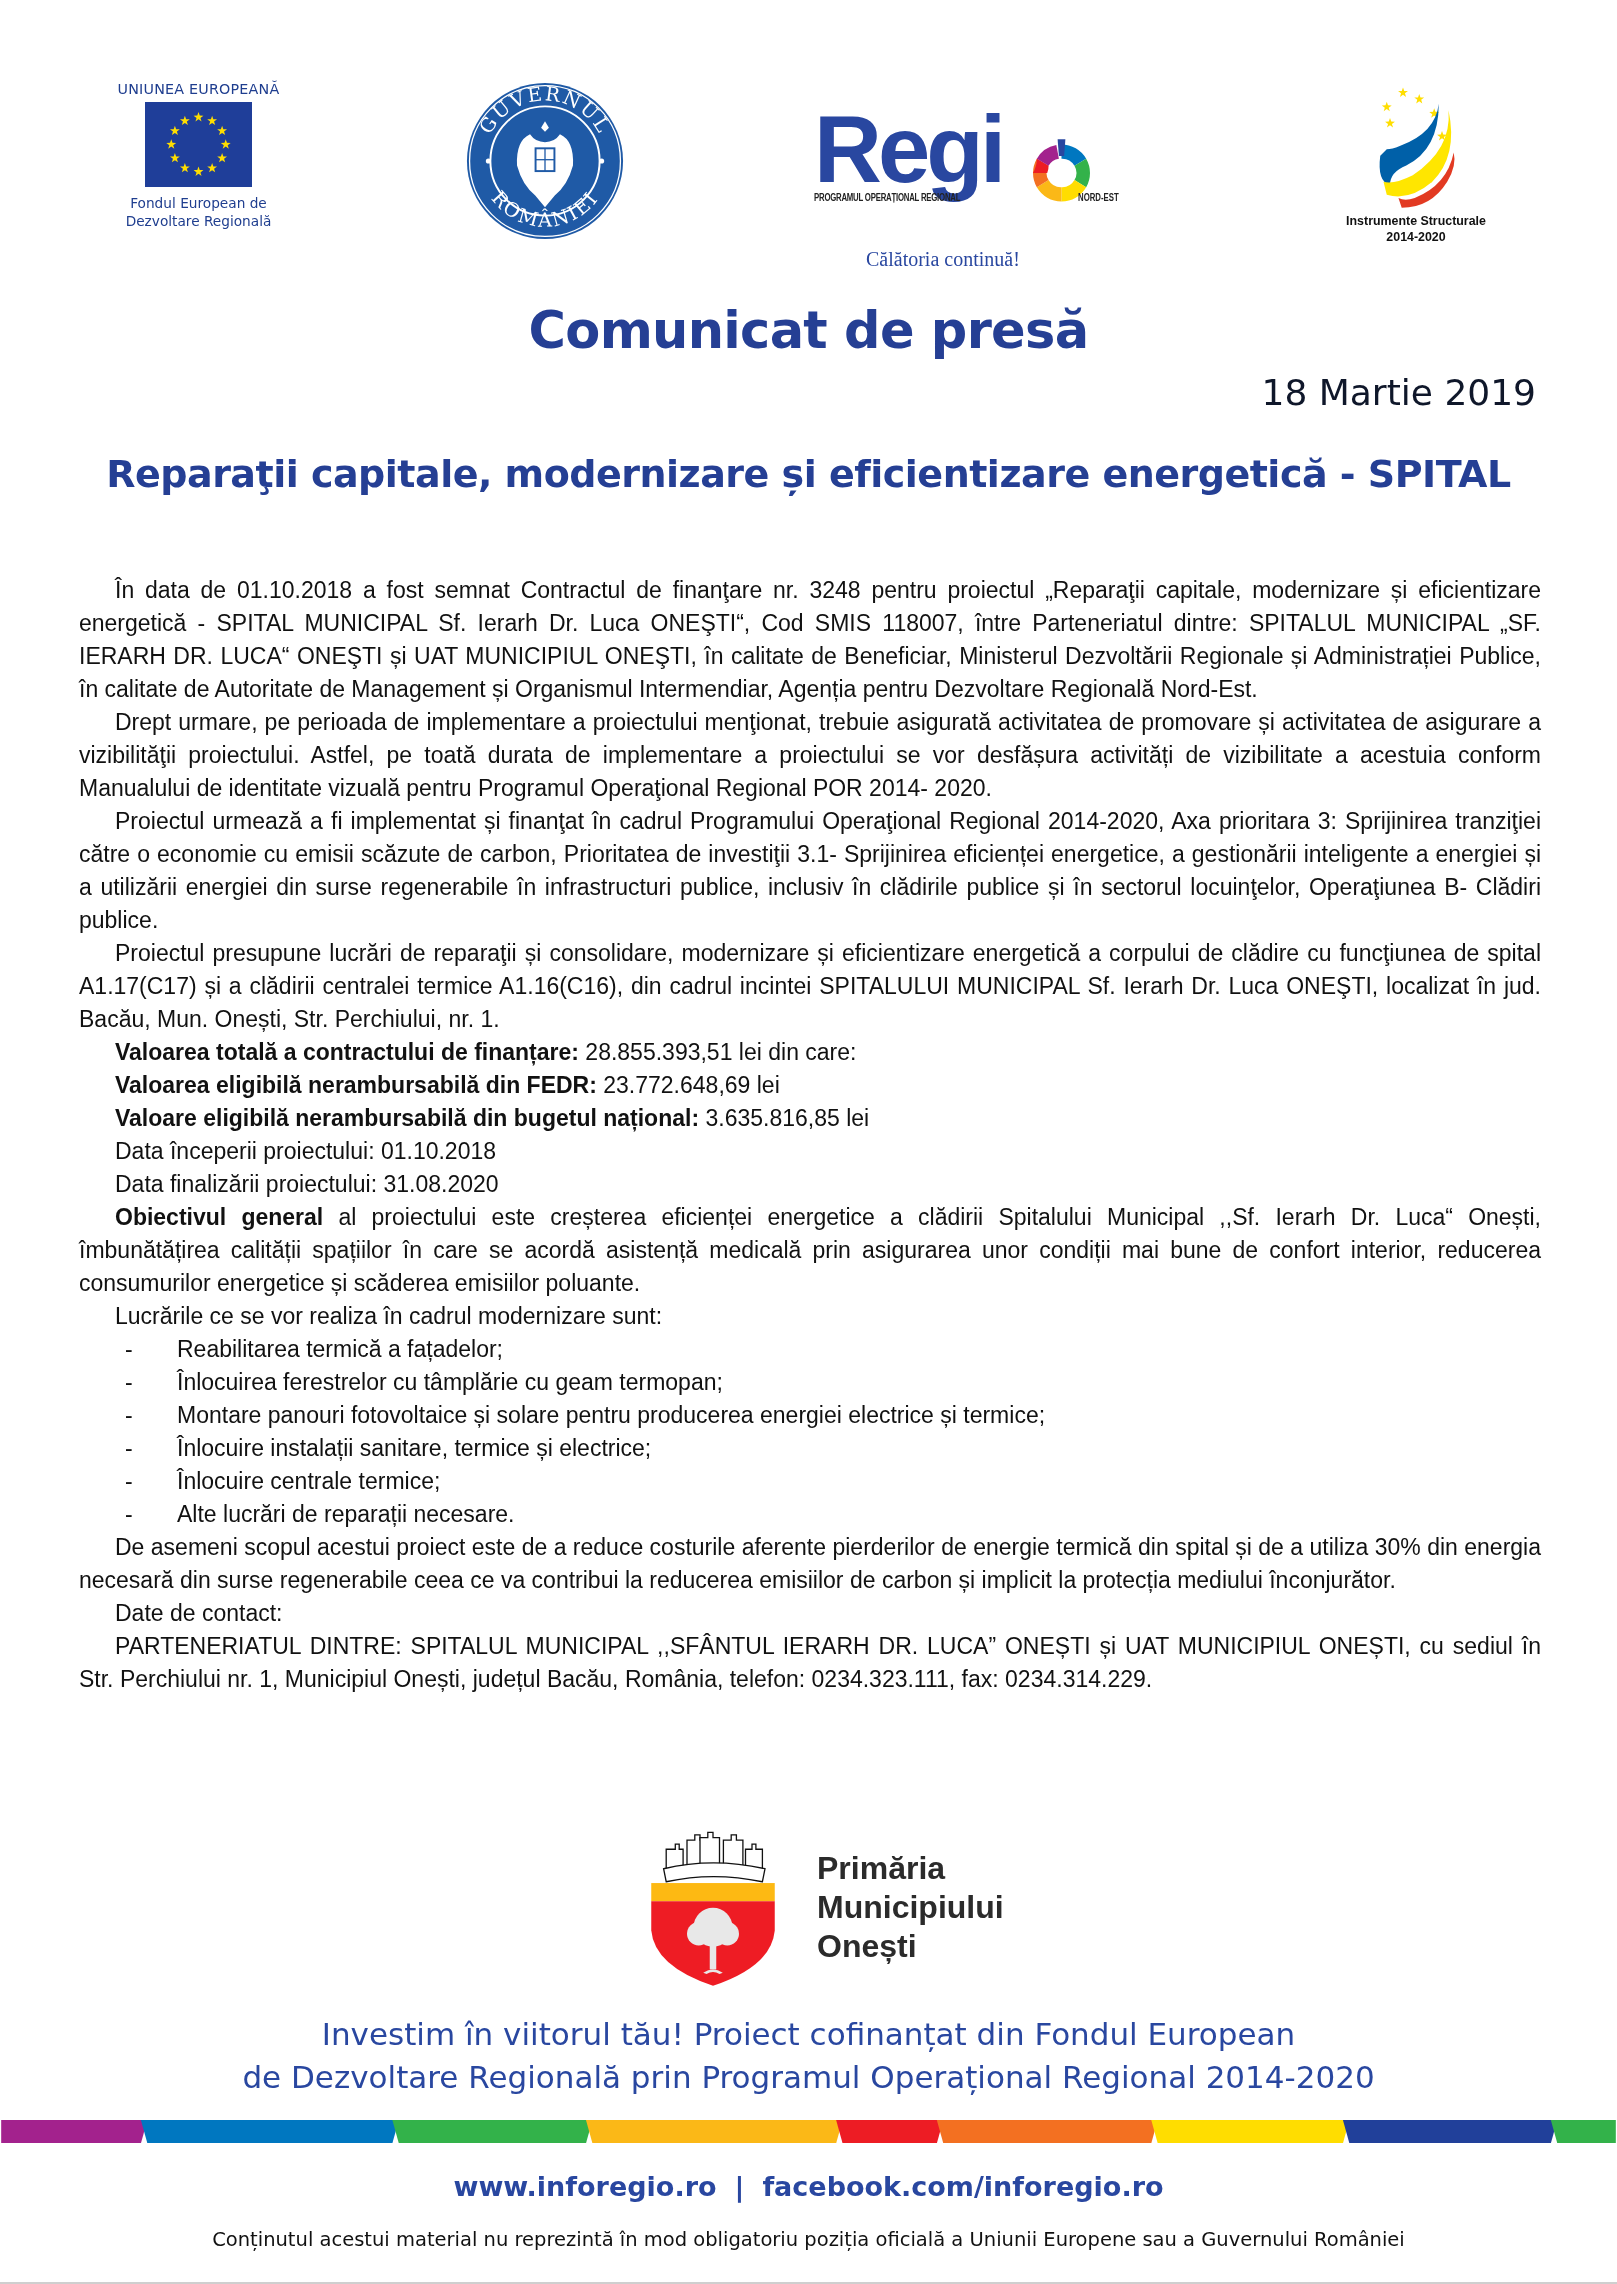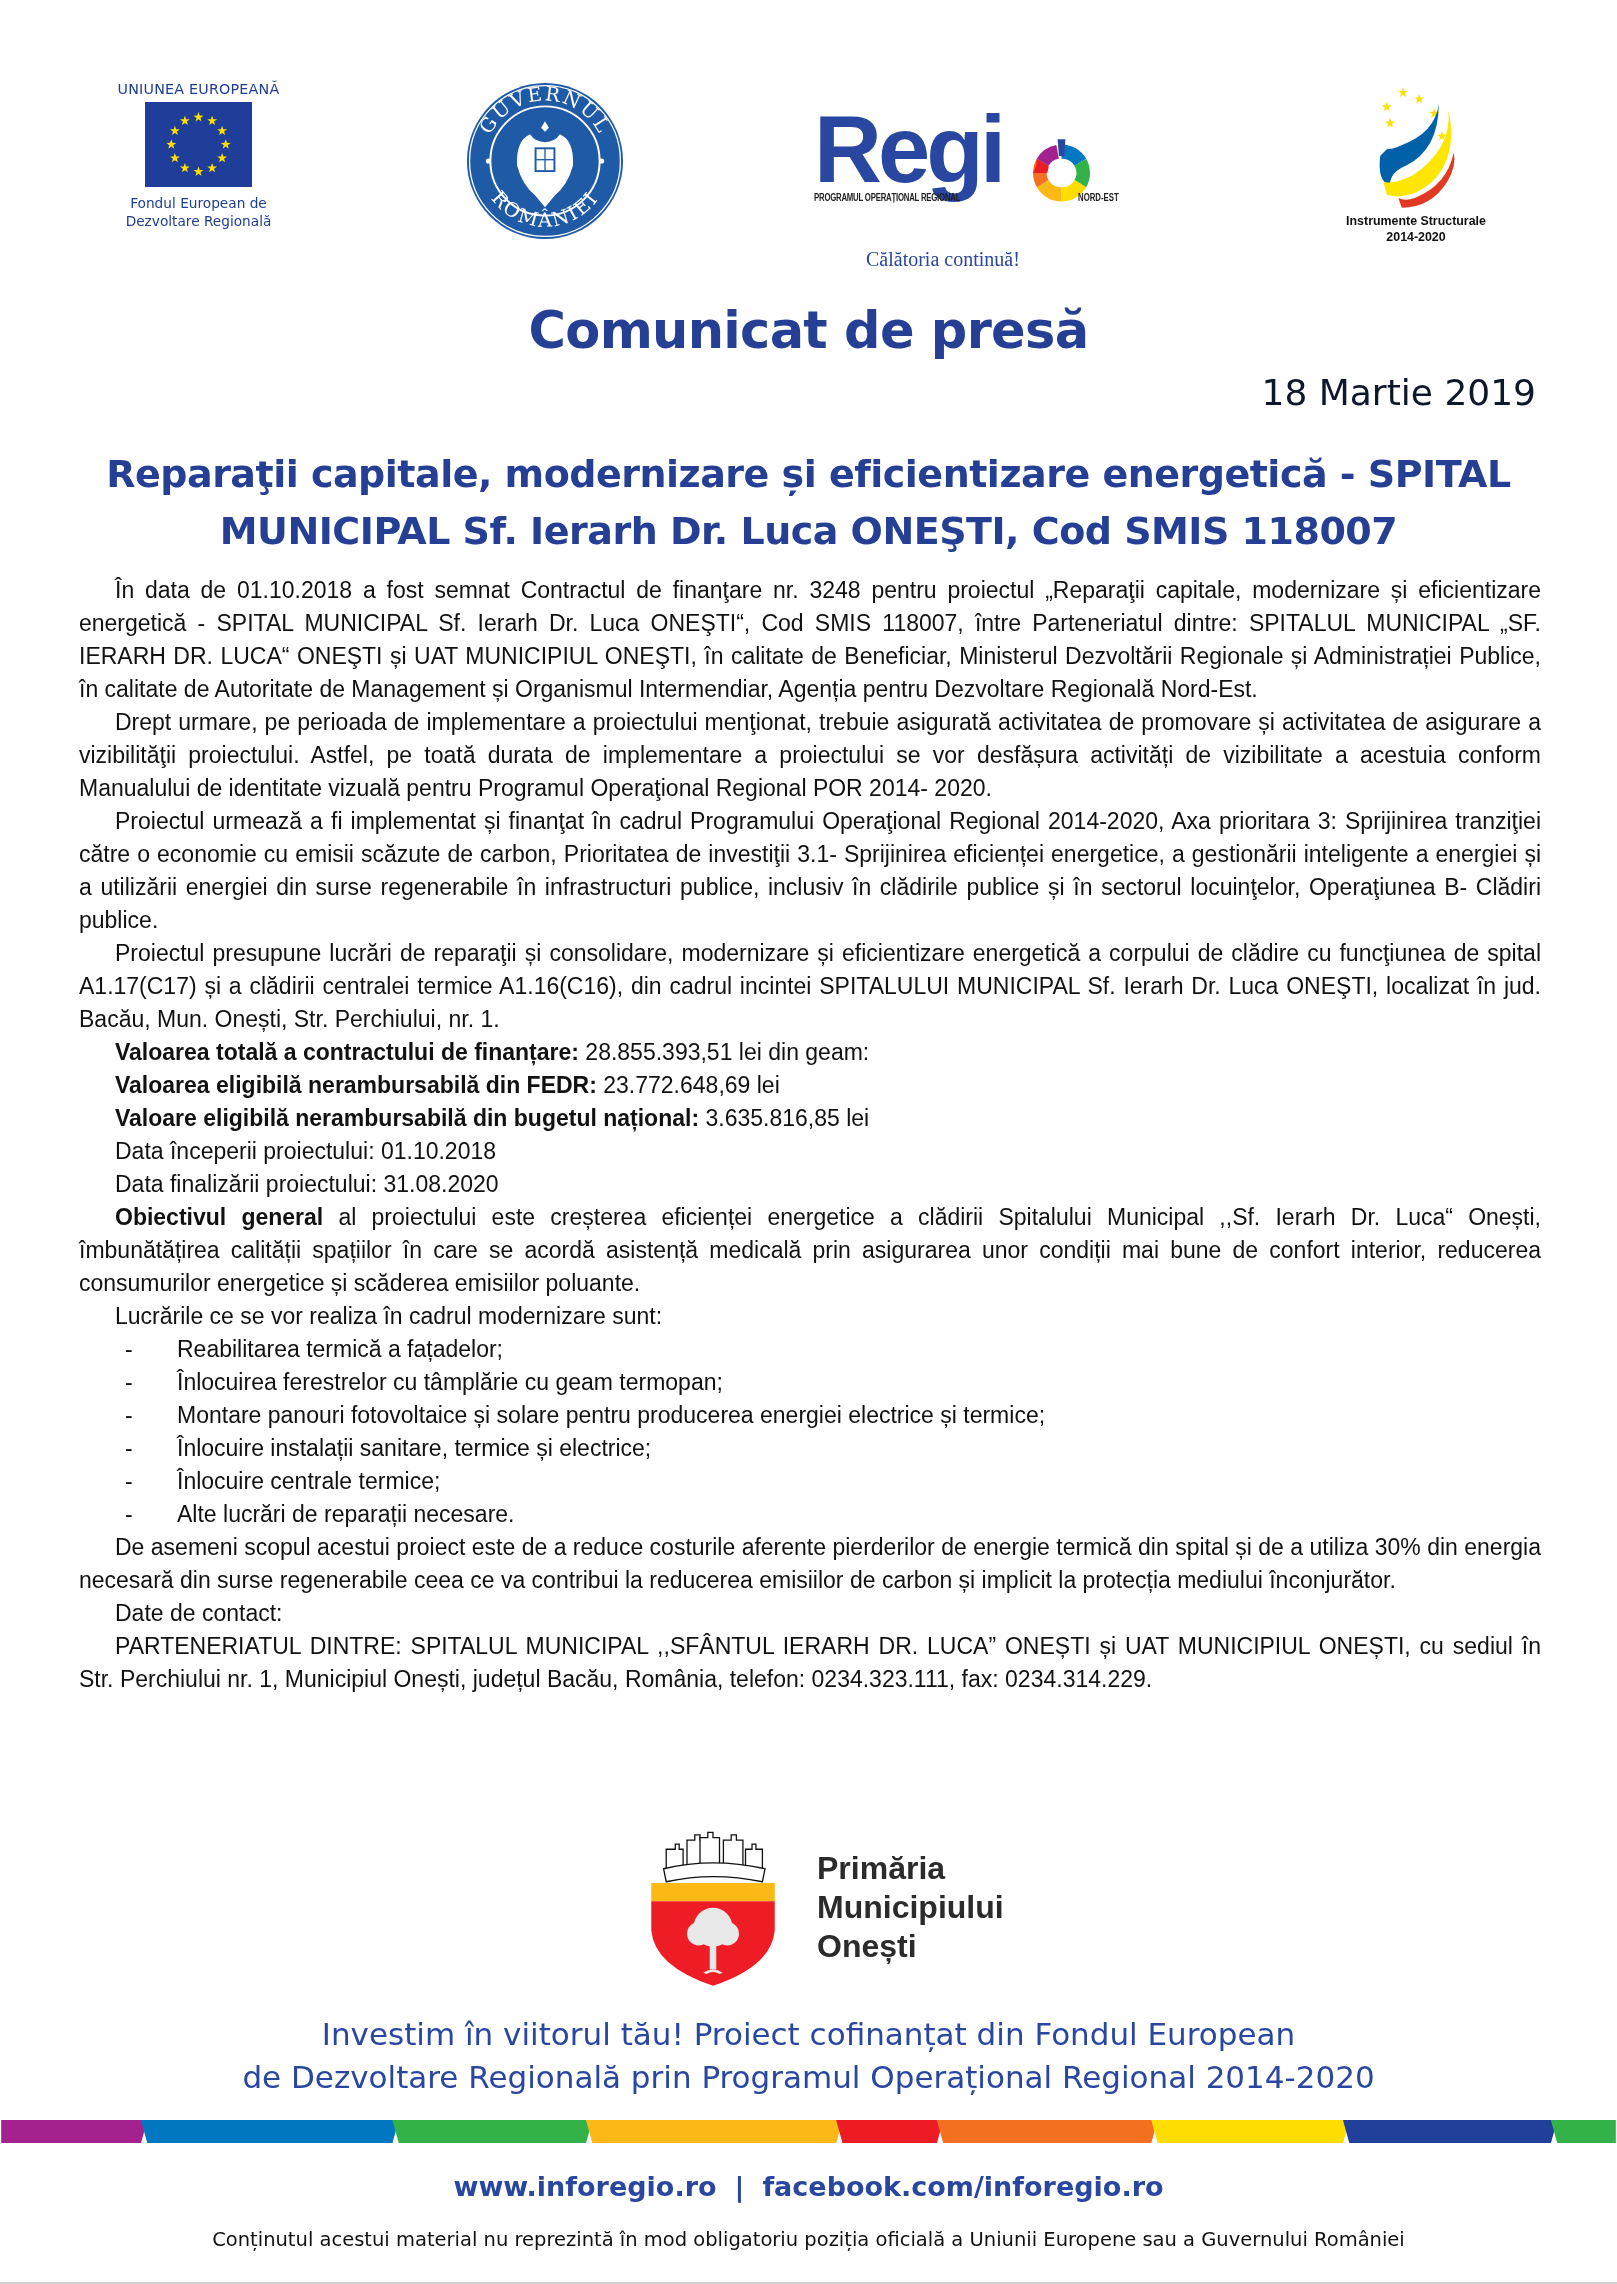--- a/index.html
+++ b/index.html
@@ -143,30 +143,29 @@
     <path d="M158 110 q-10 50 -60 70 q-15 5 -25 0 l5 15 q45 0 70 -40 q15 -25 10 -45z" fill="#e23a22"></path>
   </svg>
   <div class="is-caption">Instrumente Structurale</div>
   <div class="is-caption">2014-2020</div>
 </div>
 
 <h1 class="press-title">Comunicat de presă</h1>
 <div class="press-date">18 Martie 2019</div>
 <h2 class="project-title">
   <span>Reparaţii capitale, modernizare și eficientizare energetică - SPITAL</span><br>
-  <span>MUNICIPAL Sf. Ierarh Dr. Luca ONEŞTI, Cod SMIS 118007</span>
 </h2>
 
 <div class="body-text">
   <p>În data de 01.10.2018 a fost semnat Contractul de finanţare nr. 3248 pentru proiectul „Reparaţii capitale, modernizare și eficientizare energetică - SPITAL MUNICIPAL Sf. Ierarh Dr. Luca ONEŞTI“, Cod SMIS 118007, între Parteneriatul dintre: SPITALUL MUNICIPAL „SF. IERARH DR. LUCA“ ONEŞTI și UAT MUNICIPIUL ONEŞTI, în calitate de Beneficiar, Ministerul Dezvoltării Regionale și Administrației Publice, în calitate de Autoritate de Management și Organismul Intermendiar, Agenția pentru Dezvoltare Regională Nord-Est.</p>
   <p>Drept urmare, pe perioada de implementare a proiectului menţionat, trebuie asigurată activitatea de promovare și activitatea de asigurare a vizibilităţii proiectului. Astfel, pe toată durata de implementare a proiectului se vor desfășura activități de vizibilitate a acestuia conform Manualului de identitate vizuală pentru Programul Operaţional Regional POR 2014- 2020.</p>
   <p>Proiectul urmează a fi implementat și finanţat în cadrul Programului Operaţional Regional 2014-2020, Axa prioritara 3: Sprijinirea tranziţiei către o economie cu emisii scăzute de carbon, Prioritatea de investiţii 3.1- Sprijinirea eficienței energetice, a gestionării inteligente a energiei și a utilizării energiei din surse regenerabile în infrastructuri publice, inclusiv în clădirile publice  și în sectorul locuinţelor, Operaţiunea B- Clădiri publice.</p>
   <p>Proiectul presupune lucrări de reparaţii și consolidare, modernizare și eficientizare energetică a corpului de clădire cu funcţiunea de spital A1.17(C17) și a clădirii centralei termice A1.16(C16), din cadrul incintei SPITALULUI MUNICIPAL Sf. Ierarh Dr. Luca ONEŞTI, localizat în jud. Bacău, Mun. Onești, Str. Perchiului, nr. 1.</p>
 
-  <div class="ind"><b>Valoarea totală a contractului de finanțare:</b><span> 28.855.393,51 lei din geam:</span></div>
+  <div class="ind"><b>Valoarea totală a contractului de finanțare:</b><span> 28.855.393,51 lei din care:</span></div>
   <div class="ind"><b>Valoarea eligibilă nerambursabilă din FEDR:</b><span> 23.772.648,69 lei</span></div>
   <div class="ind"><b>Valoare eligibilă nerambursabilă din bugetul național:</b><span> 3.635.816,85 lei</span></div>
   <div class="ind">Data începerii proiectului: 01.10.2018</div>
   <div class="ind">Data finalizării proiectului: 31.08.2020</div>
 
   <p><b>Obiectivul general</b><span> al proiectului este creșterea eficienței energetice a clădirii Spitalului Municipal ,,Sf. Ierarh Dr. Luca“ Onești, îmbunătățirea calității spațiilor în care se acordă asistență medicală prin asigurarea unor condiții mai bune de confort interior, reducerea consumurilor energetice și scăderea emisiilor poluante.</span></p>
 
   <div class="ind">Lucrările ce se vor realiza în cadrul modernizare sunt:</div>
   <ul class="works">
     <li><span class="dash">-</span><span>Reabilitarea termică a fațadelor;</span></li>

